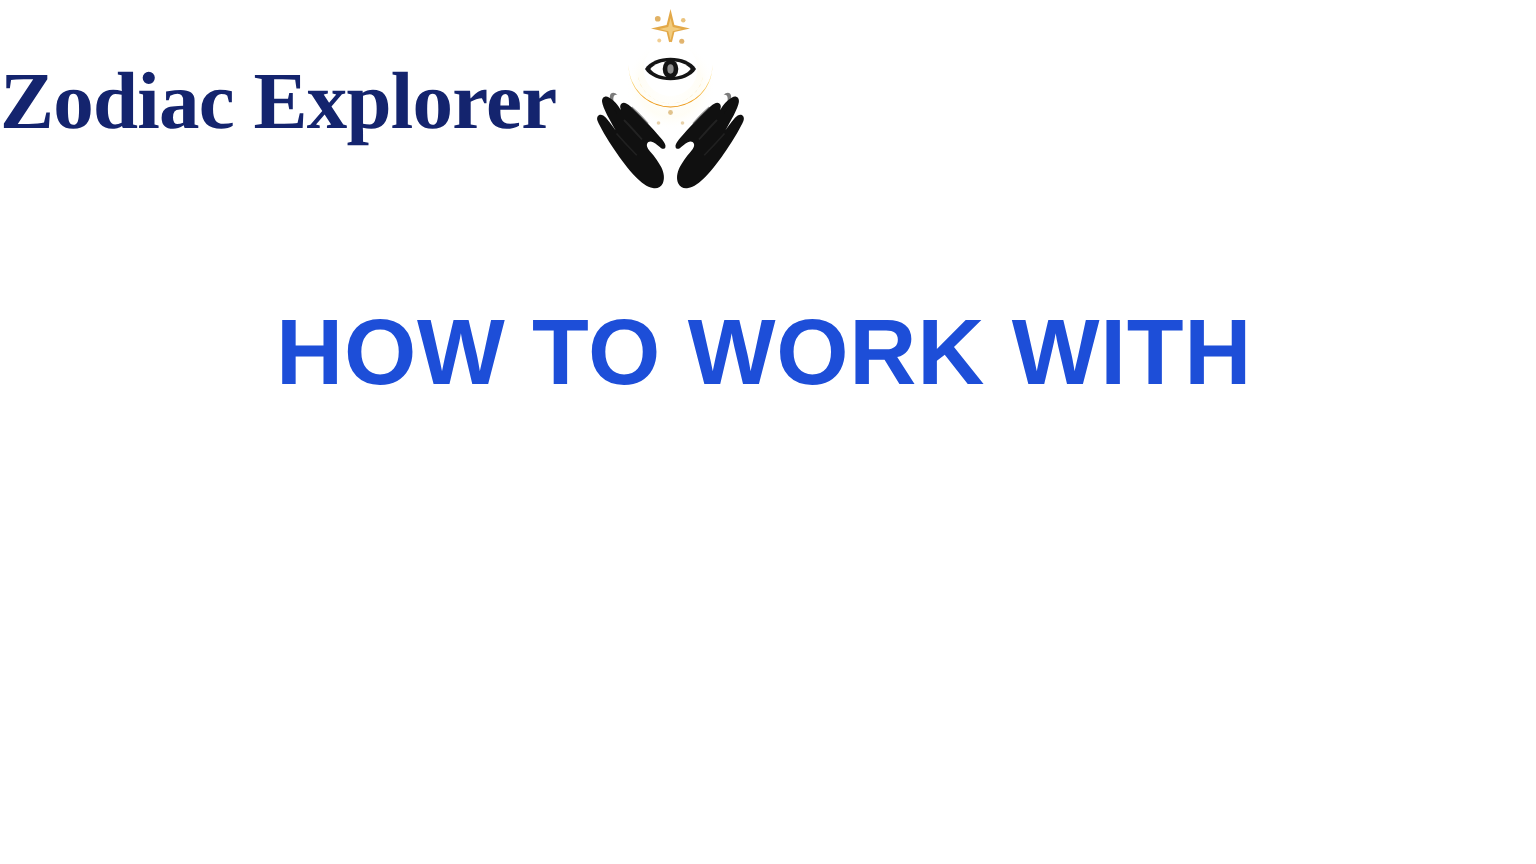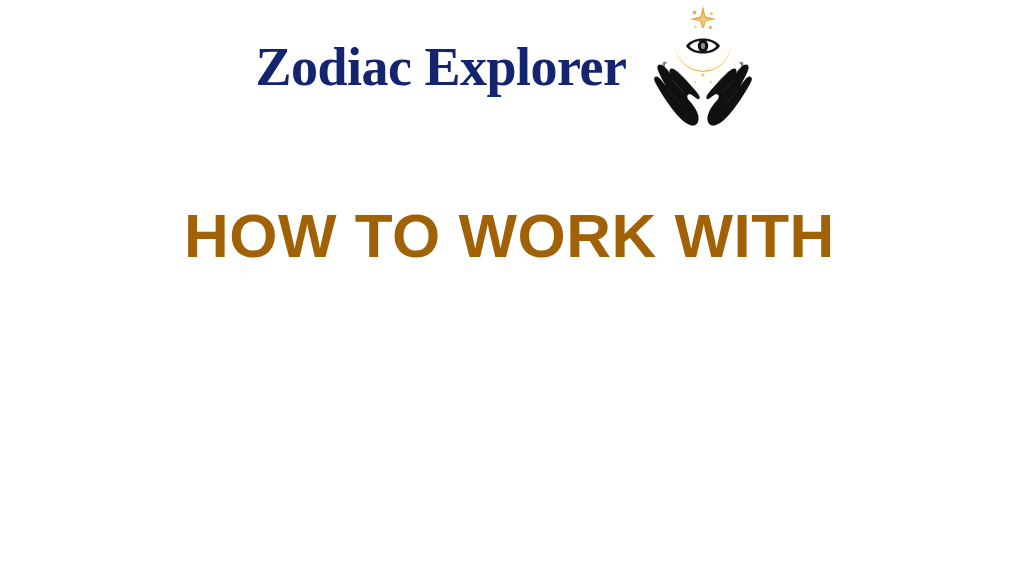--- a/index.html
+++ b/index.html
@@ -25,21 +25,21 @@
 
   
   .brand-bar {
     position: absolute;
     top: 0;
     left: 0;
     width: 1024px;
     height: 140px;
     display: flex;
     align-items: center;
-    justify-content: center;
+    justify-content: flex-start;
     padding-right: 14px;
     box-sizing: border-box;
   }
 
   .brand-wordmark {
     font-family: "Liberation Serif", "DejaVu Serif", serif;
     font-weight: bold;
     font-size: 54px;
     line-height: 1;
     letter-spacing: -0.5px;
@@ -64,21 +64,21 @@
     left: 184px;
     top: 192px;
     width: 720px;
   }
   .headline-line {
     font-family: "Liberation Sans", "DejaVu Sans", sans-serif;
     font-weight: bold;
     font-size: 62px;
     line-height: 88px;
     letter-spacing: 0.5px;
-    color: #a16207;
+    color: #1d4ed8;
     white-space: nowrap;
     text-transform: uppercase;
   }
 
   
   .body-canvas {
     position: absolute;
     left: 0;
     top: 370px;
     width: 1024px;

